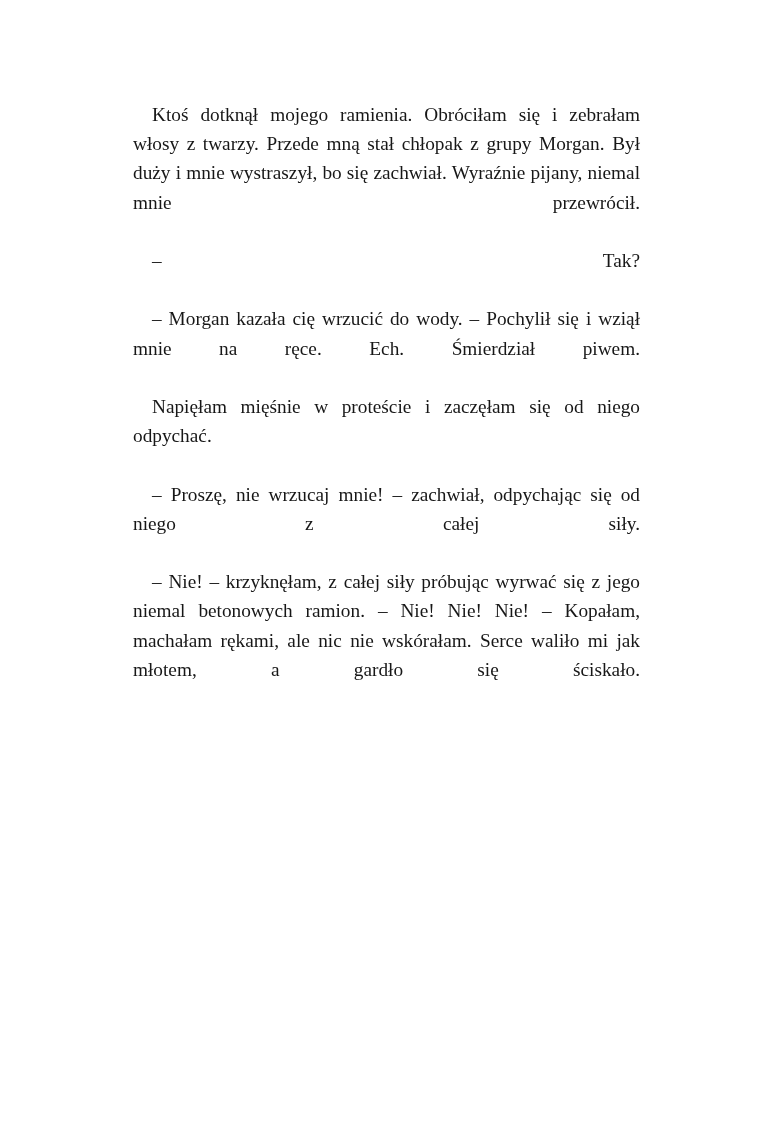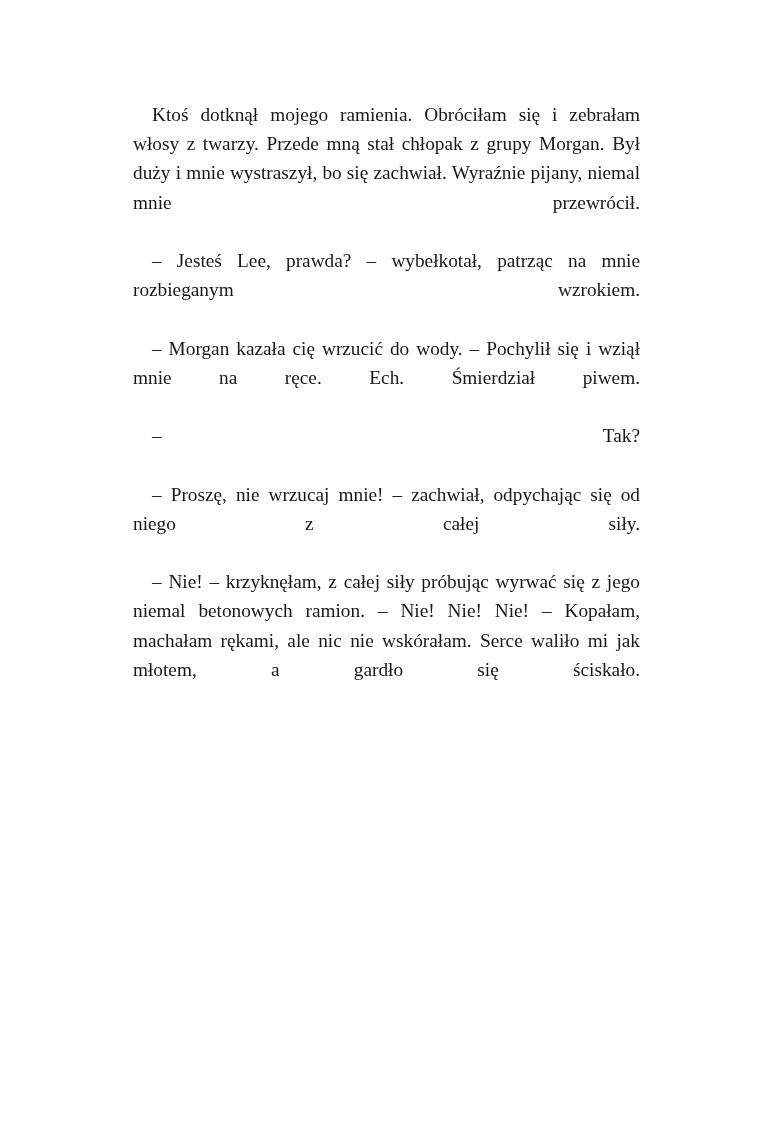--- a/index.html
+++ b/index.html
@@ -60,23 +60,23 @@
   }
 </style>
 </head>
 <body>
 
 <div class="page">
 
   <div class="text-block">
 
     <p class="para">Ktoś dotknął mojego ramienia. Obróciłam się i zebrałam włosy z twarzy. Przede mną stał chłopak z grupy Morgan. Był duży i mnie wystraszył, bo się zachwiał. Wyraźnie pijany, niemal mnie przewrócił.</p>
-    <p class="para">– Jesteś Lee, prawda? – wybełkotał, patrząc na mnie rozbieganym wzrokiem.</p>
+    <p class="para">– Tak?</p>
     <p class="para">– Morgan kazała cię wrzucić do wody. – Pochylił się i wziął mnie na ręce. Ech. Śmierdział piwem.</p>
-    <p class="para">– Tak?</p>
+    <p class="para">Napięłam mięśnie w proteście i zaczęłam się od niego odpychać.</p>
     <p class="para">– Proszę, nie wrzucaj mnie! – zachwiał, odpychając się od niego z całej siły.</p>
     <p class="para">– Nie! – krzyknęłam, z całej siły próbując wyrwać się z jego niemal betonowych ramion. – Nie! Nie! Nie! – Kopałam, machałam rękami, ale nic nie wskórałam. Serce waliło mi jak młotem, a gardło się ściskało.</p>
 
   </div>
 
   <div class="page-number">13</div>
 
 </div>
 
 </body></html>

